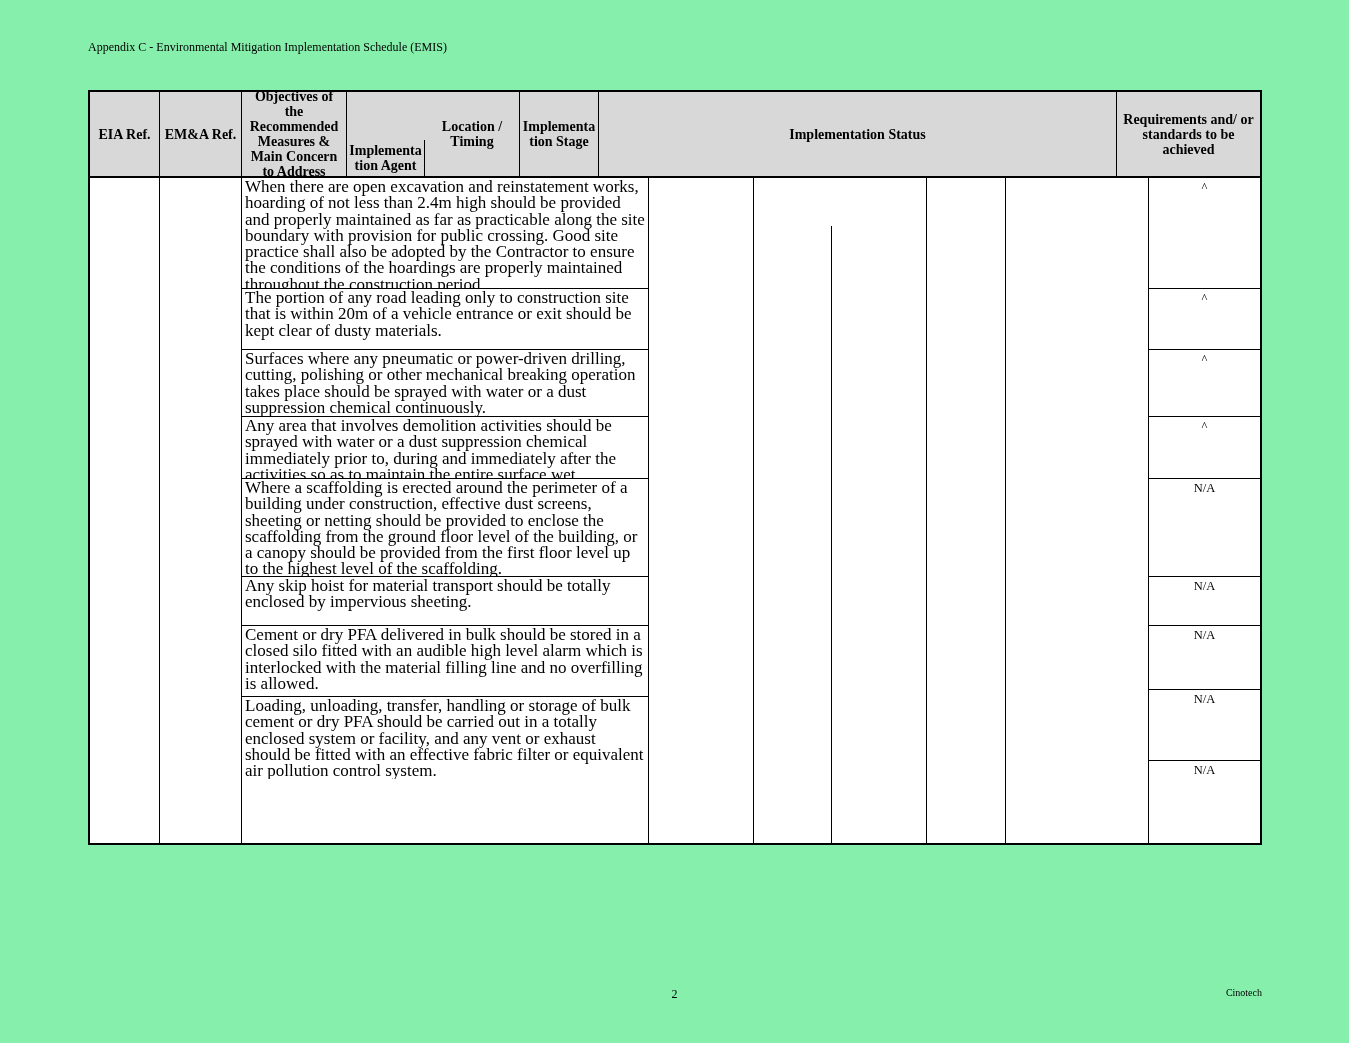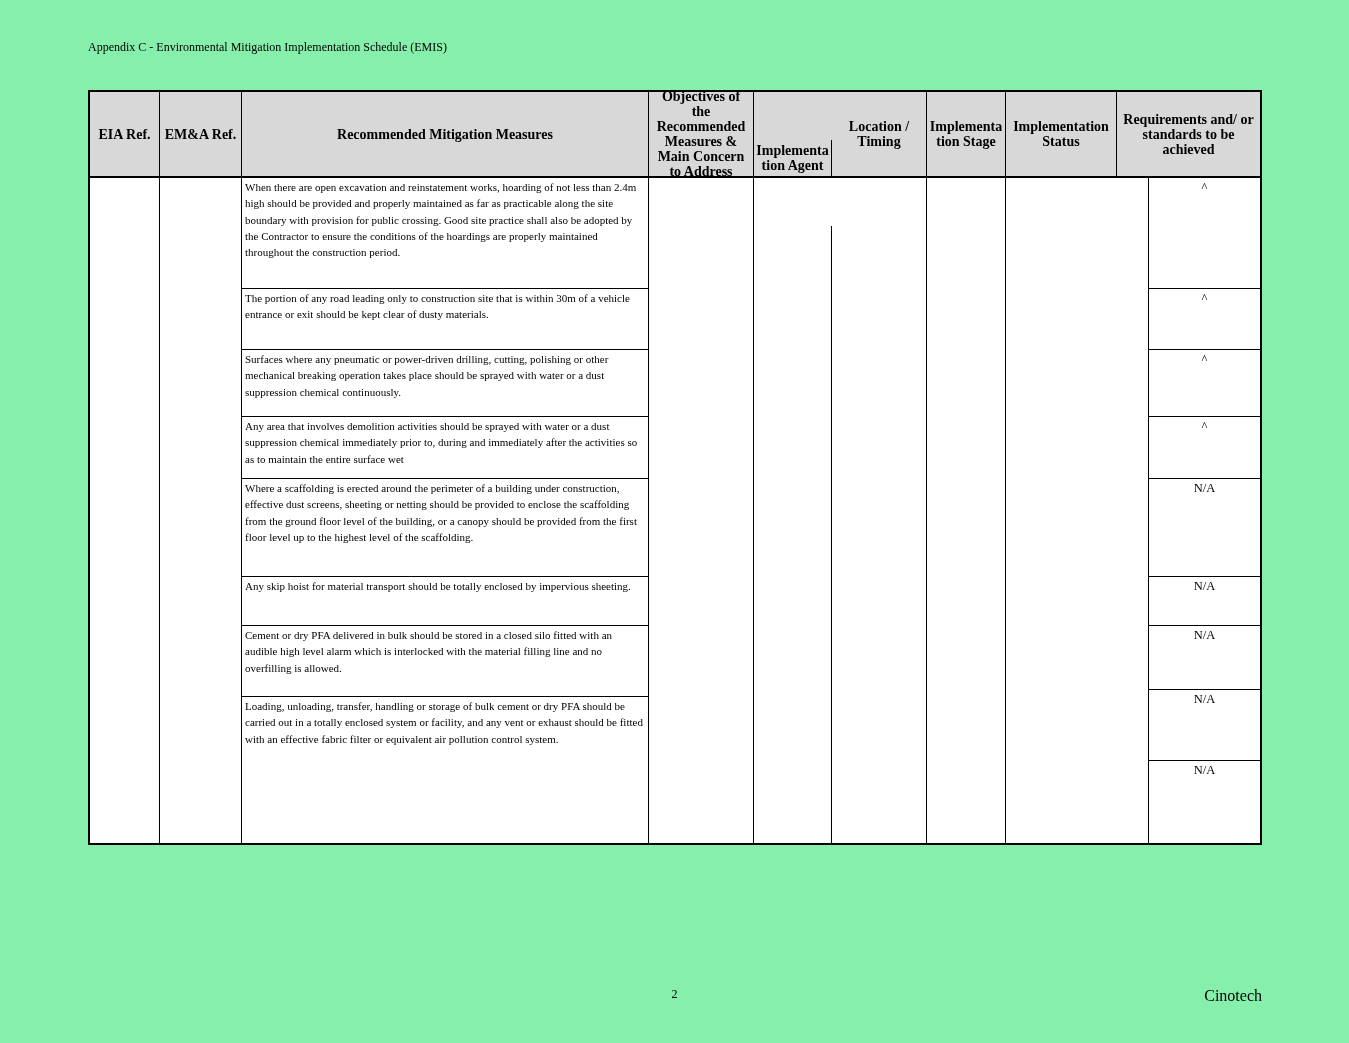--- a/index.html
+++ b/index.html
@@ -63,21 +63,21 @@
   .c2 { width: 407px; flex: 0 0 407px; }
   .c3 { width: 105px; flex: 0 0 105px; }
   .c4 { width: 78px; flex: 0 0 78px; margin-top: 48px; }
   .c5 { width: 95px; flex: 0 0 95px; }
   .c6 { width: 79px; flex: 0 0 79px; }
   .c7 { width: 143px; flex: 0 0 143px; }
   .c8 { flex: 1 1 auto; }
   .mcell {
     box-sizing: border-box;
     border-bottom: 1px solid #000;
-    font-size: 11px;
+    font-size: 17px;
     line-height: 16.3px;
     padding: 1px 3px 0 3px;
     overflow: hidden;
   }
   .scell {
     box-sizing: border-box;
     border-bottom: 1px solid #000;
     font-size: 12.5px;
     text-align: center;
     padding-top: 2px;
@@ -99,51 +99,50 @@
     left: 0;
     width: 1349px;
     top: 987px;
     text-align: center;
     font-size: 12px;
   }
   .footer-company {
     position: absolute;
     right: 87px;
     top: 987px;
-    font-size: 16px;
+    font-size: 10px;
   }
 </style>
 </head>
 <body>
 
 <div class="page">
 
   <div class="doc-title">Appendix C - Environmental Mitigation Implementation Schedule (EMIS)</div>
 
   <div class="emis-table">
 
     <div class="hrow">
       <div class="hcell c0">EIA Ref.</div>
       <div class="hcell c1">EM&amp;A Ref.</div>
-      <div class="hcell c2">Recommended Mitigation Measures</div>
       <div class="hcell c3">Objectives of the Recommended Measures &amp; Main Concern to Address</div>
       <div class="hcell c4 break">Implementation Agent</div>
       <div class="hcell c5">Location / Timing</div>
       <div class="hcell c6 break">Implementation Stage</div>
       <div class="hcell c8">Implementation Status</div>
       <div class="hcell c7">Requirements and/ or standards to be achieved</div>
     </div>
 
     <div class="tbody">
       <div class="bcol c0"></div>
       <div class="bcol c1"></div>
 
       <div class="bcol c2">
         <div class="mcell r0">When there are open excavation and reinstatement works, hoarding of not less than 2.4m high should be provided and properly maintained as far as practicable along the site boundary with provision for public crossing. Good site practice shall also be adopted by the Contractor to ensure the conditions of the hoardings are properly maintained throughout the construction period.</div>
-        <div class="mcell r1">The portion of any road leading only to construction site that is within 30m of a vehicle entrance or exit should be kept clear of dusty materials.</div>
+        <div class="mcell r1">The portion of any road leading only to construction site that is within 20m of a vehicle entrance or exit should be kept clear of dusty materials.</div>
         <div class="mcell r2">Surfaces where any pneumatic or power-driven drilling, cutting, polishing or other mechanical breaking operation takes place should be sprayed with water or a dust suppression chemical continuously.</div>
         <div class="mcell r3">Any area that involves demolition activities should be sprayed with water or a dust suppression chemical immediately prior to, during and immediately after the activities so as to maintain the entire surface wet</div>
         <div class="mcell r4">Where a scaffolding is erected around the perimeter of a building under construction, effective dust screens, sheeting or netting should be provided to enclose the scaffolding from the ground floor level of the building, or a canopy should be provided from the first floor level up to the highest level of the scaffolding.</div>
         <div class="mcell r5">Any skip hoist for material transport should be totally enclosed by impervious sheeting.</div>
         <div class="mcell r7">Cement or dry PFA delivered in bulk should be stored in a closed silo fitted with an audible high level alarm which is interlocked with the material filling line and no overfilling is allowed.</div>
         <div class="mcell r8 last">Loading, unloading, transfer, handling or storage of bulk cement or dry PFA should be carried out in a totally enclosed system or facility, and any vent or exhaust should be fitted with an effective fabric filter or equivalent air pollution control system.</div>
       </div>
 
       <div class="bcol c3"></div>
       <div class="bcol c4"></div>

